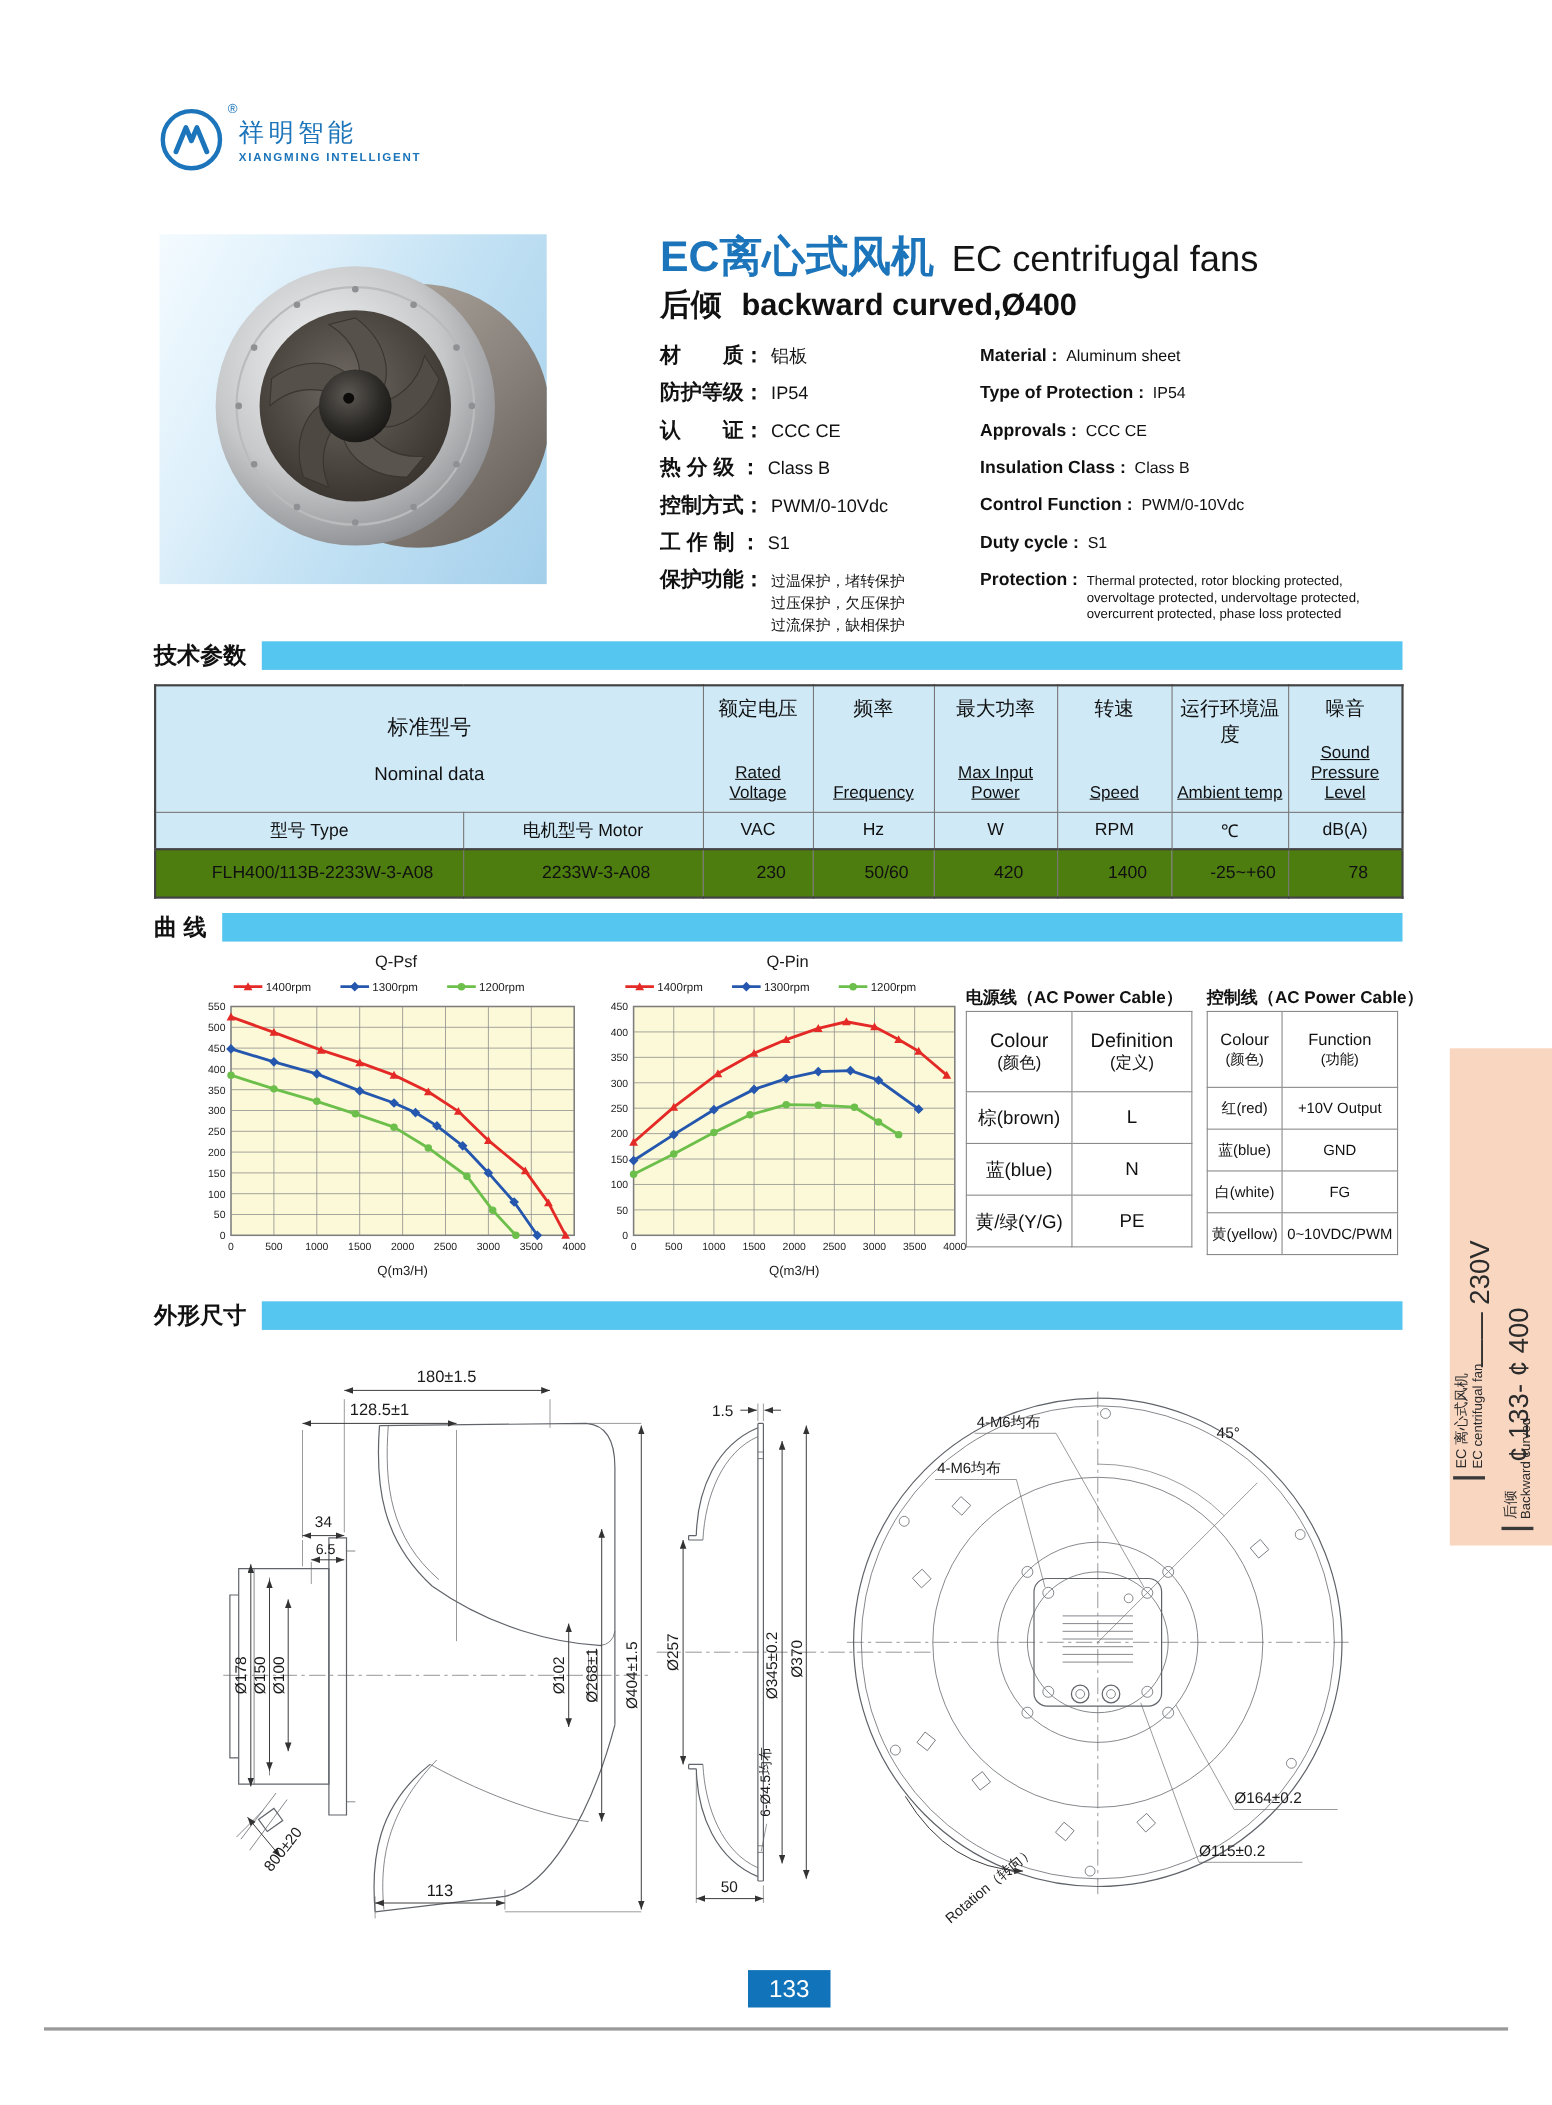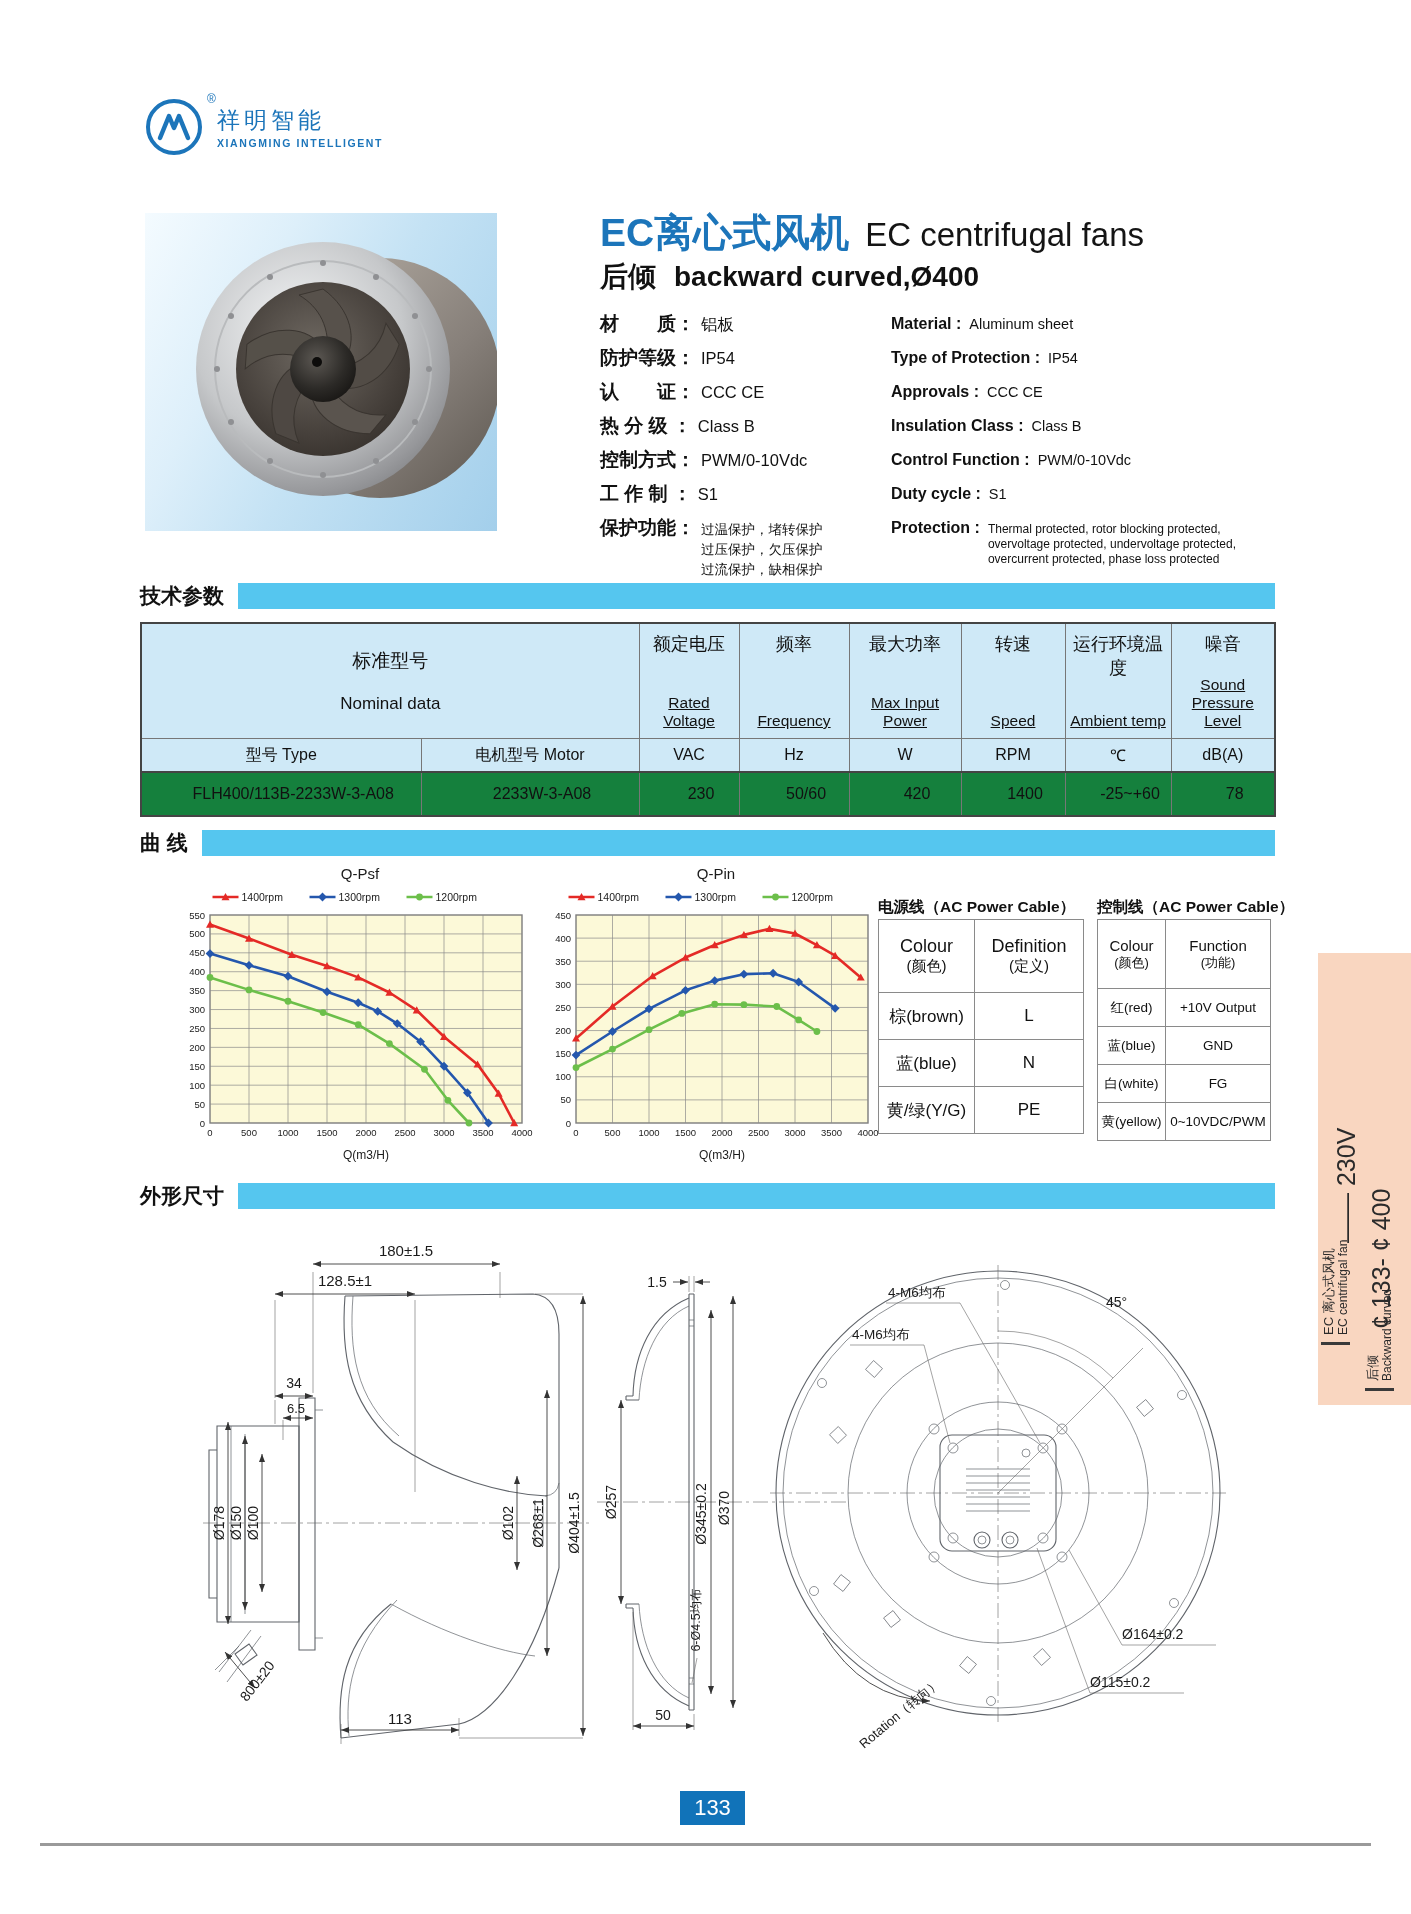--- a/index.html
+++ b/index.html
@@ -49,21 +49,21 @@
   table.tech td{border:1px solid #777;text-align:center;vertical-align:middle;padding:0;}
   table.tech tr.h1 td,table.tech tr.h2 td{background:#CFE9F7;}
   .cell-v{height:114px;display:flex;flex-direction:column;justify-content:space-between;
           align-items:center;padding:8px 2px;box-sizing:border-box;}
   .cell-nom{justify-content:center;gap:20px;}
   .hz{font-size:18px;}
   .he{font-size:15.5px;line-height:18px;text-decoration:underline;}
   .nomz{font-size:19px;}
   .nome{font-size:17px;}
   tr.h2 td{height:32px;font-size:16px;border-bottom:2px solid #444;}
-  tr.dr td{height:42px;font-size:16px;background:#15803d;padding-left:24px;}
+  tr.dr td{height:42px;font-size:16px;background:#4d7c0f;padding-left:24px;}
 
   
   .cab-title{font-size:15.5px;font-weight:bold;white-space:nowrap;}
   table.cab{position:absolute;border-collapse:collapse;}
   table.cab td{border:1.5px solid #8a8a8a;text-align:center;vertical-align:middle;}
   .cab-h1{font-size:18px;}
   .cab-h1s{font-size:15px;}
   .cab2 .cab-h1{font-size:15px;}
   .cab2 .cab-h1s{font-size:13px;}
   table.cab1 td{height:44px;font-size:17px;}
@@ -74,21 +74,21 @@
   
   svg text{font-family:"Liberation Sans",sans-serif;fill:#1b1b1b;}
   .ln{stroke:#60646a;fill:none;stroke-width:1.1;}
   .lt{stroke:#60646a;fill:none;stroke-width:0.7;}
   .dim{stroke:#3b3b3b;fill:none;stroke-width:0.9;}
   .ext{stroke:#666;fill:none;stroke-width:0.6;}
   .cl{stroke:#8a8a8a;fill:none;stroke-width:0.8;stroke-dasharray:15 4 3 4;}
 
   
   .foot-line{left:40px;top:1843px;width:1331px;height:3px;background:#9A9A9A;}
-  .badge{left:680px;top:1791px;width:65px;height:34px;background:#1173B9;color:#fff;
+  .badge{left:680px;top:1791px;width:75px;height:34px;background:#1173B9;color:#fff;
          font-size:22px;text-align:center;line-height:34px;}
 
   
   .sidebar{left:1318px;top:953px;width:93px;height:452px;background:#F9D6C0;}
   .side-rot{left:1318px;top:953px;width:452px;height:93px;transform-origin:0 0;
             transform:rotate(-90deg) translateX(-452px);}
   .side-rot>div{position:absolute;white-space:nowrap;color:#2b2b2b;}
   .s-group{border-left:3px solid #3a3a3a;padding-left:7px;}
   .s-g1{font-size:13px;line-height:15px;}
   .s-g2{font-size:12px;line-height:14px;}

